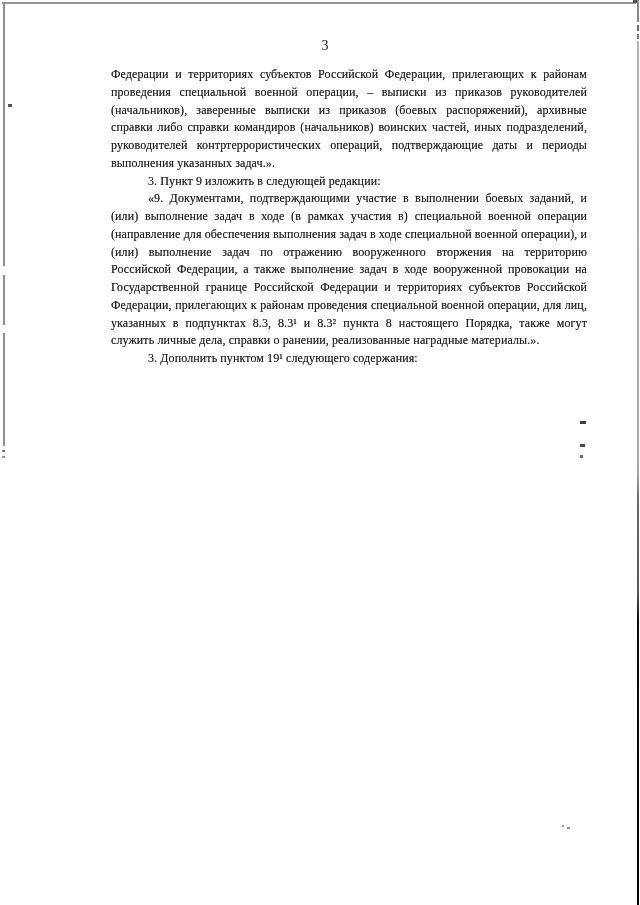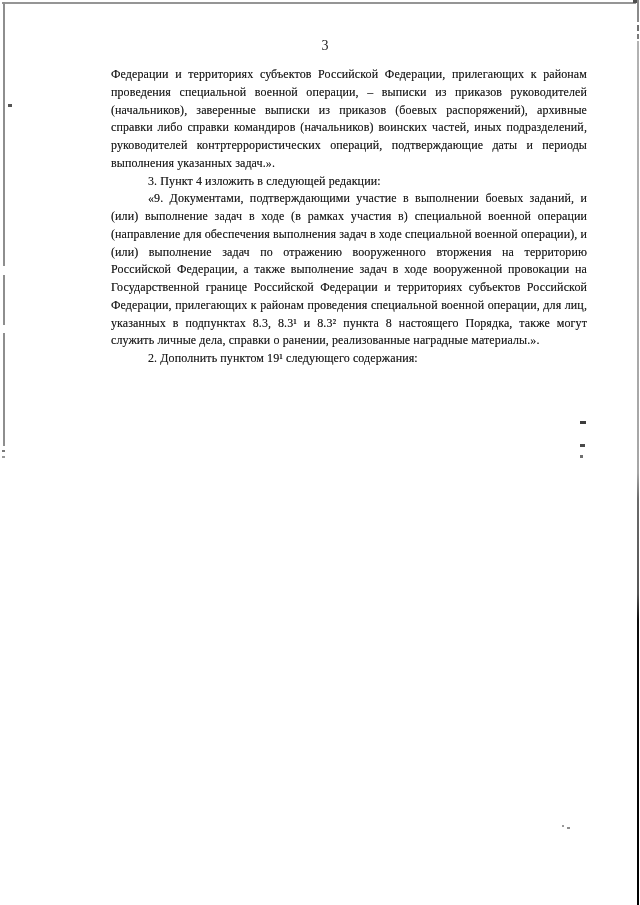--- a/index.html
+++ b/index.html
@@ -123,18 +123,18 @@
   <div class="speck a4"></div>
   <div class="speck a5"></div>
   <div class="speck a6"></div>
   <div class="speck a7"></div>
   <div class="speck a8"></div>
 
   <div class="page-number">3</div>
 
   <div class="text-body">
     <p>Федерации и территориях субъектов Российской Федерации, прилегающих к районам проведения специальной военной операции, – выписки из приказов руководителей (начальников), заверенные выписки из приказов (боевых распоряжений), архивные справки либо справки командиров (начальников) воинских частей, иных подразделений, руководителей контртеррористических операций, подтверждающие даты и периоды выполнения указанных задач.».</p>
-    <p class="indented">3. Пункт 4 изложить в следующей редакции:</p>
+    <p class="indented">3. Пункт 9 изложить в следующей редакции:</p>
     <p class="indented">«9. Документами, подтверждающими участие в выполнении боевых заданий, и (или) выполнение задач в ходе (в рамках участия в) специальной военной операции (направление для обеспечения выполнения задач в ходе специальной военной операции), и (или) выполнение задач по отражению вооруженного вторжения на территорию Российской Федерации, а также выполнение задач в ходе вооруженной провокации на Государственной границе Российской Федерации и территориях субъектов Российской Федерации, прилегающих к районам проведения специальной военной операции, для лиц, указанных в подпунктах 8.3, 8.3¹ и 8.3² пункта 8 настоящего Порядка, также могут служить личные дела, справки о ранении, реализованные наградные материалы.».</p>
-    <p class="indented">2. Дополнить пунктом 19¹ следующего содержания:</p>
+    <p class="indented">3. Дополнить пунктом 19¹ следующего содержания:</p>
   </div>
 
 </div>
 
 </body></html>

